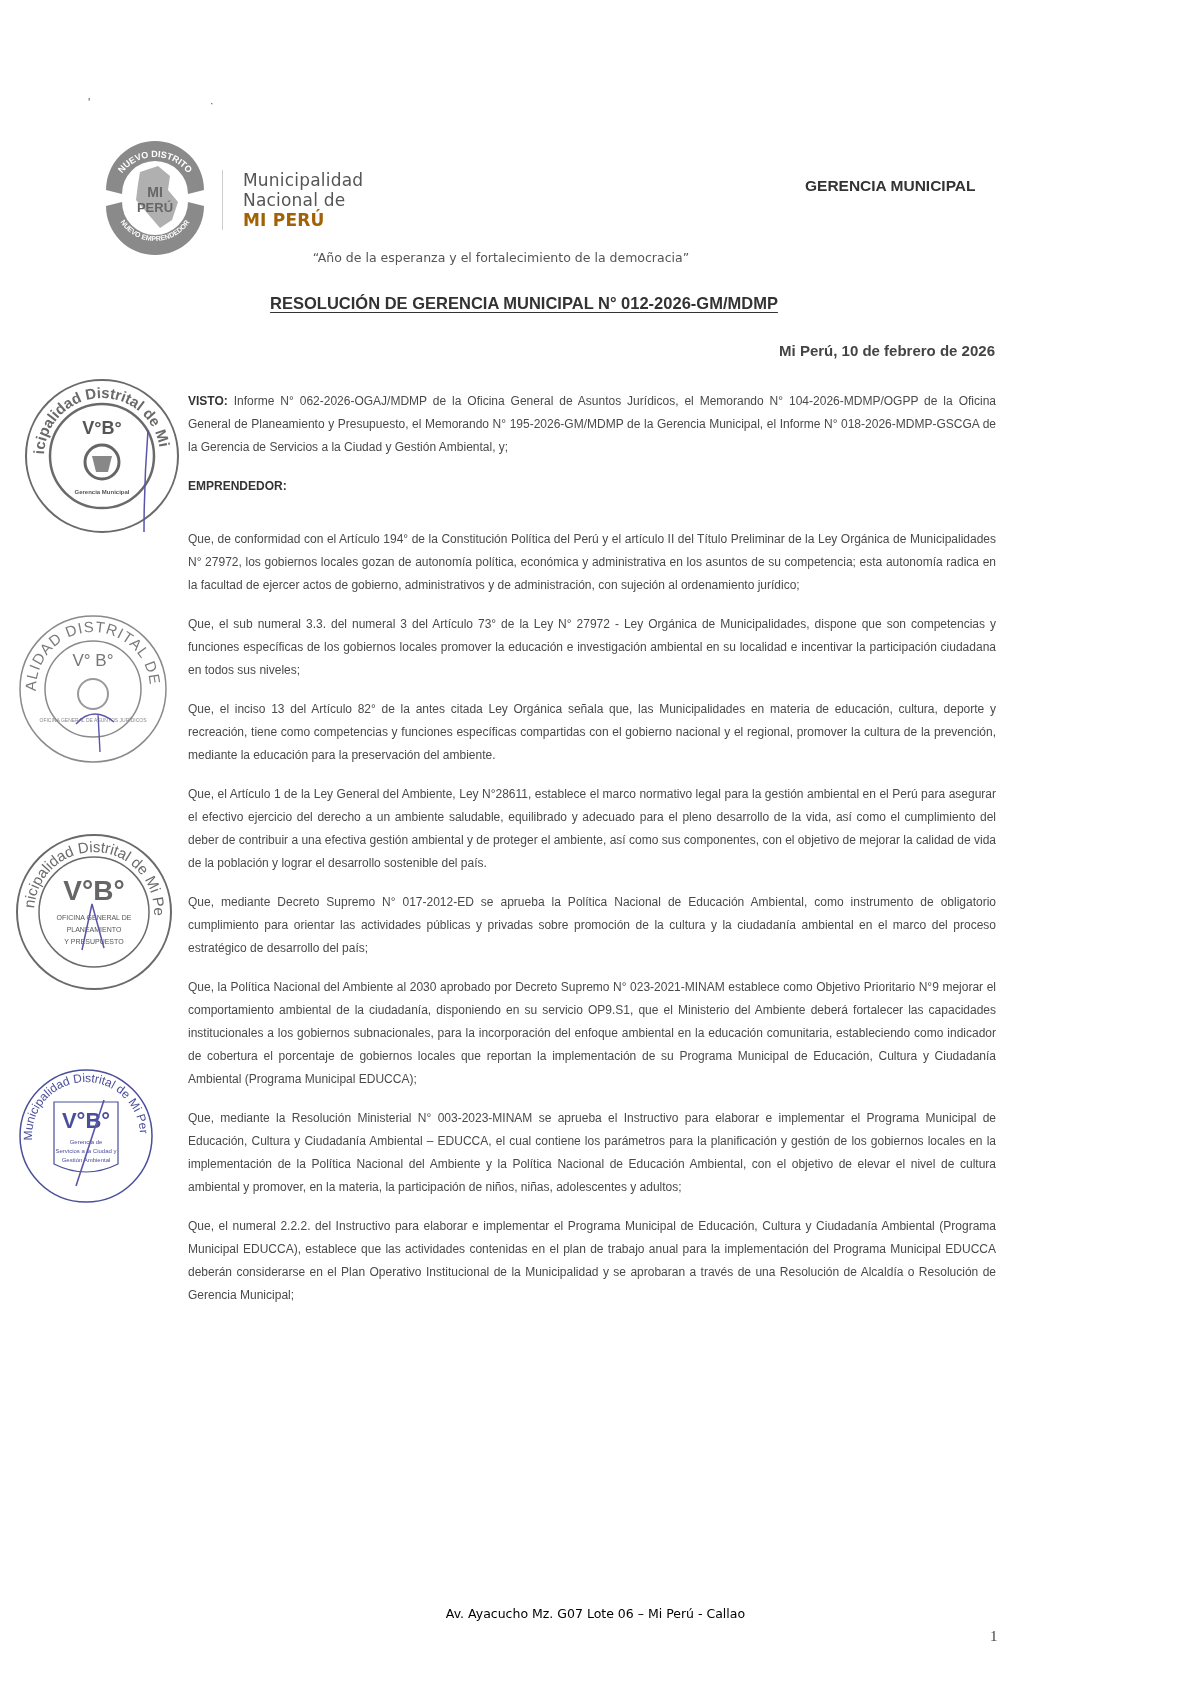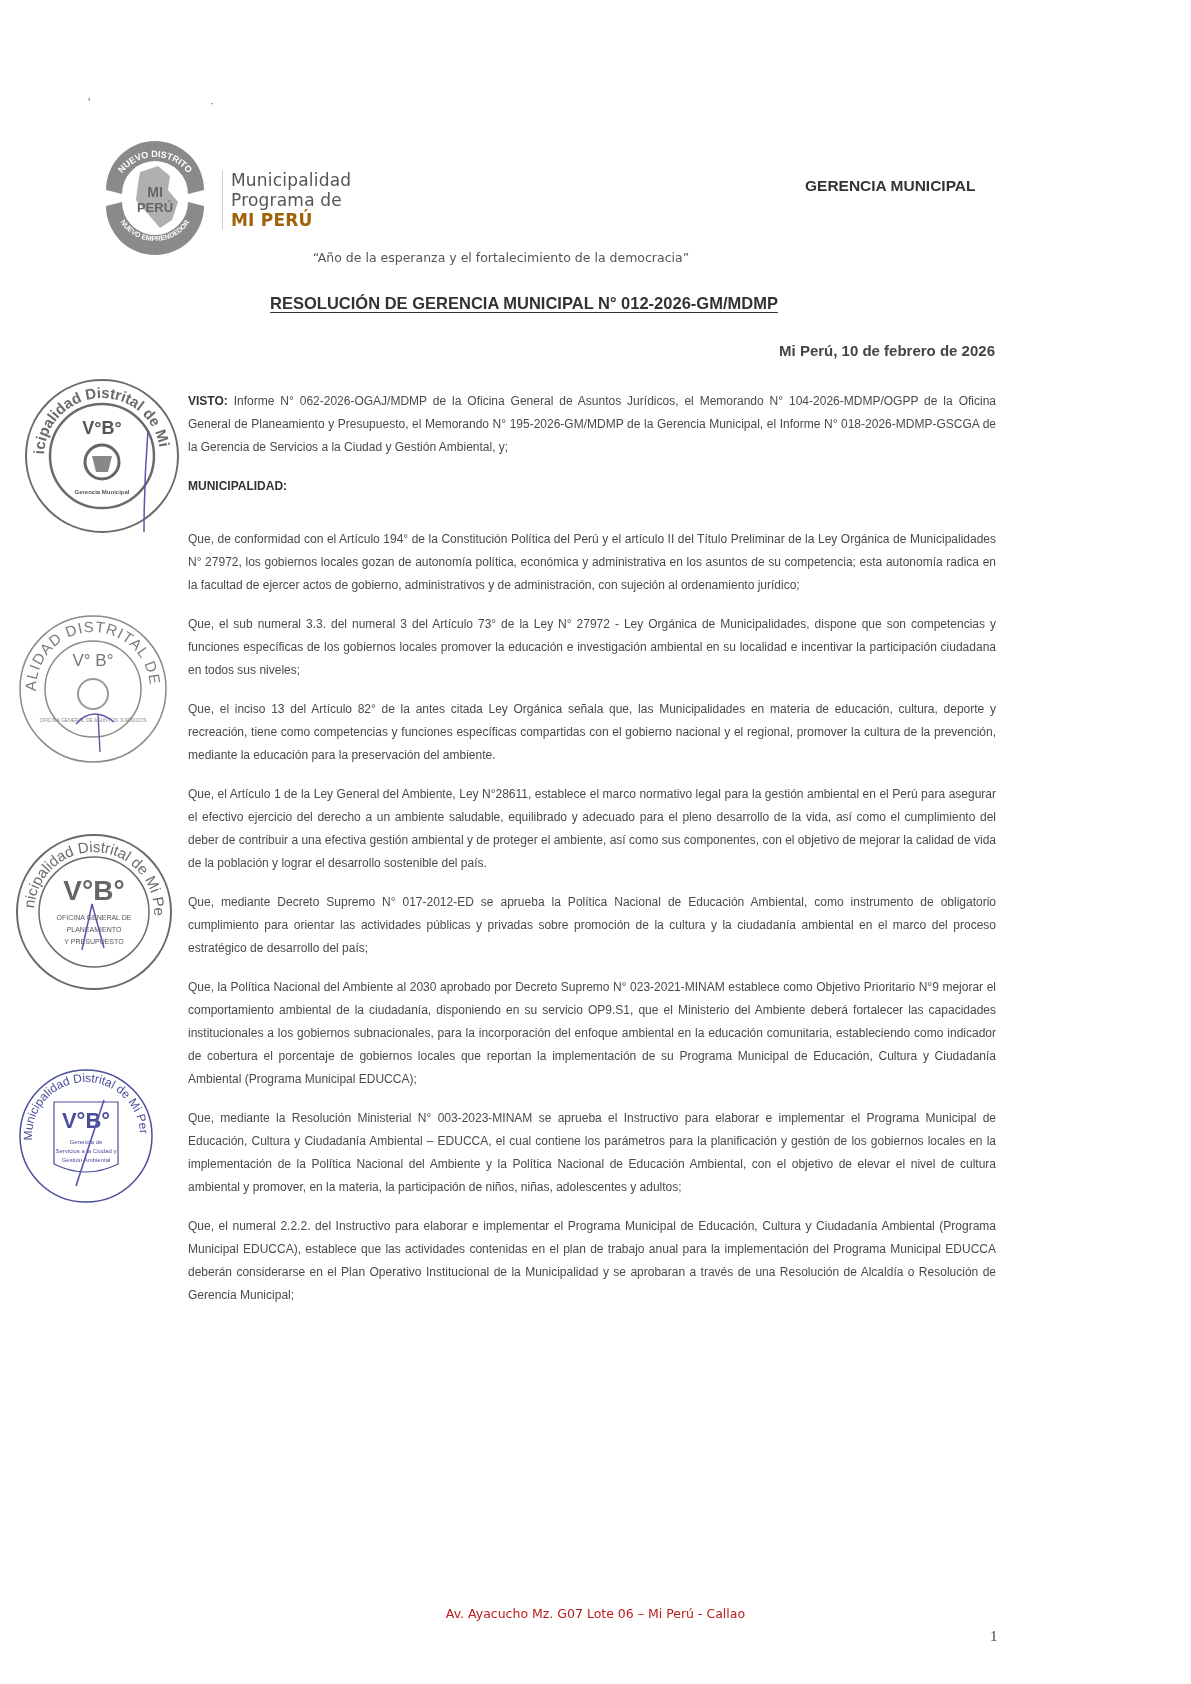--- a/index.html
+++ b/index.html
@@ -4,37 +4,37 @@
 <style>
   html, body { margin: 0; padding: 0; background: #ffffff; }
   body { width: 1191px; height: 1684px; position: relative; overflow: hidden;
          font-family: "Liberation Sans", sans-serif; color: #3a3a3a; }
   .page { position: absolute; left: 0; top: 0; width: 1191px; height: 1684px; }
 
   .specks { position: absolute; left: 88px; top: 96px; font-size: 12px; color: #666; letter-spacing: 58px; }
 
   
   .logo { position: absolute; left: 100px; top: 140px; width: 110px; height: 115px; }
-  .logo-text { position: absolute; left: 222px; top: 170px; border-left: 1px solid #ccc; padding-left: 8px; }
+  .logo-text { position: absolute; left: 222px; top: 170px; border-left: 1px solid #ccc; padding-left: 20px; }
   .logo-line { font-family: "DejaVu Sans", sans-serif; font-size: 17px; line-height: 20px; color: #555; letter-spacing: 0.2px; }
   .logo-line.bold { font-weight: bold; color: #a16207; }
 
   .dept { position: absolute; left: 805px; top: 177px; font-weight: bold; font-size: 15.5px; color: #333; }
   .motto { position: absolute; left: 0; width: 1002px; top: 250px; text-align: center; font-family: "DejaVu Sans", sans-serif; font-size: 12.5px; color: #555; }
   .res-title { position: absolute; left: 0; width: 1048px; top: 294px; text-align: center; }
   .res-title span { font-weight: bold; font-size: 16.5px; color: #333; text-decoration: underline; text-underline-offset: 3px; }
   .date { position: absolute; right: 196px; top: 342px; font-size: 15px; color: #444; font-weight: bold; }
 
   
   .body { position: absolute; left: 188px; width: 808px; top: 390px; font-size: 12px; line-height: 23px; color: #4a4a4a; text-align: justify; }
   .para { margin: 0 0 16px 0; }
   .para .lead { font-weight: bold; color: #333; }
   .heading { font-weight: bold; color: #333; margin: 8px 0 30px 0; }
 
-  .footer { position: absolute; left: 0; width: 1191px; top: 1606px; text-align: center; font-family: "DejaVu Sans", sans-serif; font-size: 12.5px; color: #b91c1c; }
+  .footer { position: absolute; left: 0; width: 1191px; top: 1606px; text-align: center; font-family: "DejaVu Sans", sans-serif; font-size: 12.5px; color: #000000; }
   .pagenum { position: absolute; left: 990px; top: 1628px; font-family: "Liberation Serif", serif; font-size: 15px; color: #444; }
 
   
   .stamp { position: absolute; }
   .stamp svg text { font-family: "Liberation Sans", sans-serif; }
 </style>
 </head>
 <body>
 
 <div class="page">
@@ -51,34 +51,34 @@
       <path d="M6,66 A49,49 0 0 0 104,66 L88,62 A33,33 0 0 1 22,62 Z" fill="#8a8a8a"></path>
       <text font-size="9" font-weight="bold" fill="#ffffff"><textPath href="#lg-top" startOffset="50%" text-anchor="middle">NUEVO DISTRITO</textPath></text>
       <text font-size="7" font-weight="bold" fill="#ffffff"><textPath href="#lg-bot" startOffset="50%" text-anchor="middle">NUEVO EMPRENDEDOR</textPath></text>
       <path d="M40,32 L58,26 L70,36 L68,50 L78,62 L72,80 L60,88 L48,74 L36,60 L38,44 Z" fill="#b0b0b0"></path>
       <text x="55" y="57" font-size="14" font-weight="bold" fill="#666" text-anchor="middle">MI</text>
       <text x="55" y="72" font-size="13" font-weight="bold" fill="#666" text-anchor="middle">PERÚ</text>
     </svg>
   </div>
   <div class="logo-text">
     <div class="logo-line">Municipalidad</div>
-    <div class="logo-line">Programa de</div>
+    <div class="logo-line">Nacional de</div>
     <div class="logo-line bold">MI PERÚ</div>
   </div>
 
   <div class="dept">GERENCIA MUNICIPAL</div>
   <div class="motto">“Año de la esperanza y el fortalecimiento de la democracia”</div>
   <div class="res-title">
     <span>RESOLUCIÓN DE GERENCIA MUNICIPAL N° 012-2026-GM/MDMP</span>
   </div>
   <div class="date">Mi Perú, 10 de febrero de 2026</div>
 
   <div class="body">
     <p class="para"><span class="lead">VISTO:</span><span> Informe N° 062-2026-OGAJ/MDMP de la Oficina General de Asuntos Jurídicos, el Memorando N° 104-2026-MDMP/OGPP de la Oficina General de Planeamiento y Presupuesto, el Memorando N° 195-2026-GM/MDMP de la Gerencia Municipal, el Informe N° 018-2026-MDMP-GSCGA de la Gerencia de Servicios a la Ciudad y Gestión Ambiental, y;</span></p>
-    <div class="heading">MUNICIPALIDAD:</div>
+    <div class="heading">EMPRENDEDOR:</div>
     <p class="para">Que, de conformidad con el Artículo 194° de la Constitución Política del Perú y el artículo II del Título Preliminar de la Ley Orgánica de Municipalidades N° 27972, los gobiernos locales gozan de autonomía política, económica y administrativa en los asuntos de su competencia; esta autonomía radica en la facultad de ejercer actos de gobierno, administrativos y de administración, con sujeción al ordenamiento jurídico;</p>
     <p class="para">Que, el sub numeral 3.3. del numeral 3 del Artículo 73° de la Ley N° 27972 -  Ley Orgánica de Municipalidades, dispone que son competencias y funciones específicas de los gobiernos locales promover la educación e investigación ambiental en su localidad e incentivar la participación ciudadana en todos sus niveles;</p>
     <p class="para">Que, el inciso 13 del Artículo 82° de la antes citada Ley Orgánica señala que, las Municipalidades en materia de educación, cultura, deporte y recreación, tiene como competencias y funciones específicas compartidas con el gobierno nacional y el regional, promover la cultura de la prevención, mediante la educación para la preservación del ambiente.</p>
     <p class="para">Que, el Artículo 1 de la Ley General del Ambiente, Ley N°28611, establece  el marco normativo legal para la gestión ambiental en el Perú para asegurar el efectivo ejercicio del derecho a un ambiente saludable, equilibrado y adecuado para el pleno desarrollo de la vida, así como el cumplimiento del deber de contribuir a una efectiva gestión ambiental y de proteger el ambiente, así como sus componentes, con el objetivo de mejorar la calidad de vida de la población y lograr el desarrollo sostenible del país.</p>
     <p class="para">Que, mediante Decreto Supremo N° 017-2012-ED se aprueba la Política Nacional de Educación Ambiental, como instrumento de obligatorio cumplimiento para orientar las actividades públicas y privadas sobre promoción de la cultura y la ciudadanía ambiental en el marco del proceso estratégico de desarrollo del país;</p>
     <p class="para">Que, la Política Nacional del Ambiente al 2030 aprobado por Decreto Supremo N° 023-2021-MINAM establece como Objetivo Prioritario N°9 mejorar el comportamiento ambiental de la ciudadanía, disponiendo en su servicio OP9.S1, que el Ministerio del Ambiente deberá fortalecer las capacidades institucionales a los gobiernos subnacionales, para la incorporación del enfoque ambiental en la educación comunitaria, estableciendo como indicador de cobertura el porcentaje de gobiernos locales que reportan la implementación de su Programa Municipal de Educación, Cultura y Ciudadanía Ambiental (Programa Municipal EDUCCA);</p>
     <p class="para">Que, mediante la Resolución Ministerial N° 003-2023-MINAM se aprueba el Instructivo para elaborar e implementar el Programa Municipal de Educación, Cultura y Ciudadanía Ambiental – EDUCCA, el cual contiene los parámetros para la planificación y gestión de los gobiernos locales en la implementación de la Política Nacional del Ambiente y la Política Nacional de Educación Ambiental, con el objetivo de elevar el nivel de cultura ambiental y promover, en la materia, la participación de niños, niñas, adolescentes y adultos;</p>
     <p class="para">Que, el numeral 2.2.2. del Instructivo para elaborar e implementar el Programa Municipal de Educación, Cultura y Ciudadanía Ambiental (Programa Municipal EDUCCA), establece que las actividades contenidas en el plan de trabajo anual para la implementación del Programa Municipal EDUCCA deberán considerarse en el Plan Operativo Institucional de la Municipalidad y se aprobaran a través de una Resolución de Alcaldía o Resolución de Gerencia Municipal;</p>
   </div>
 

